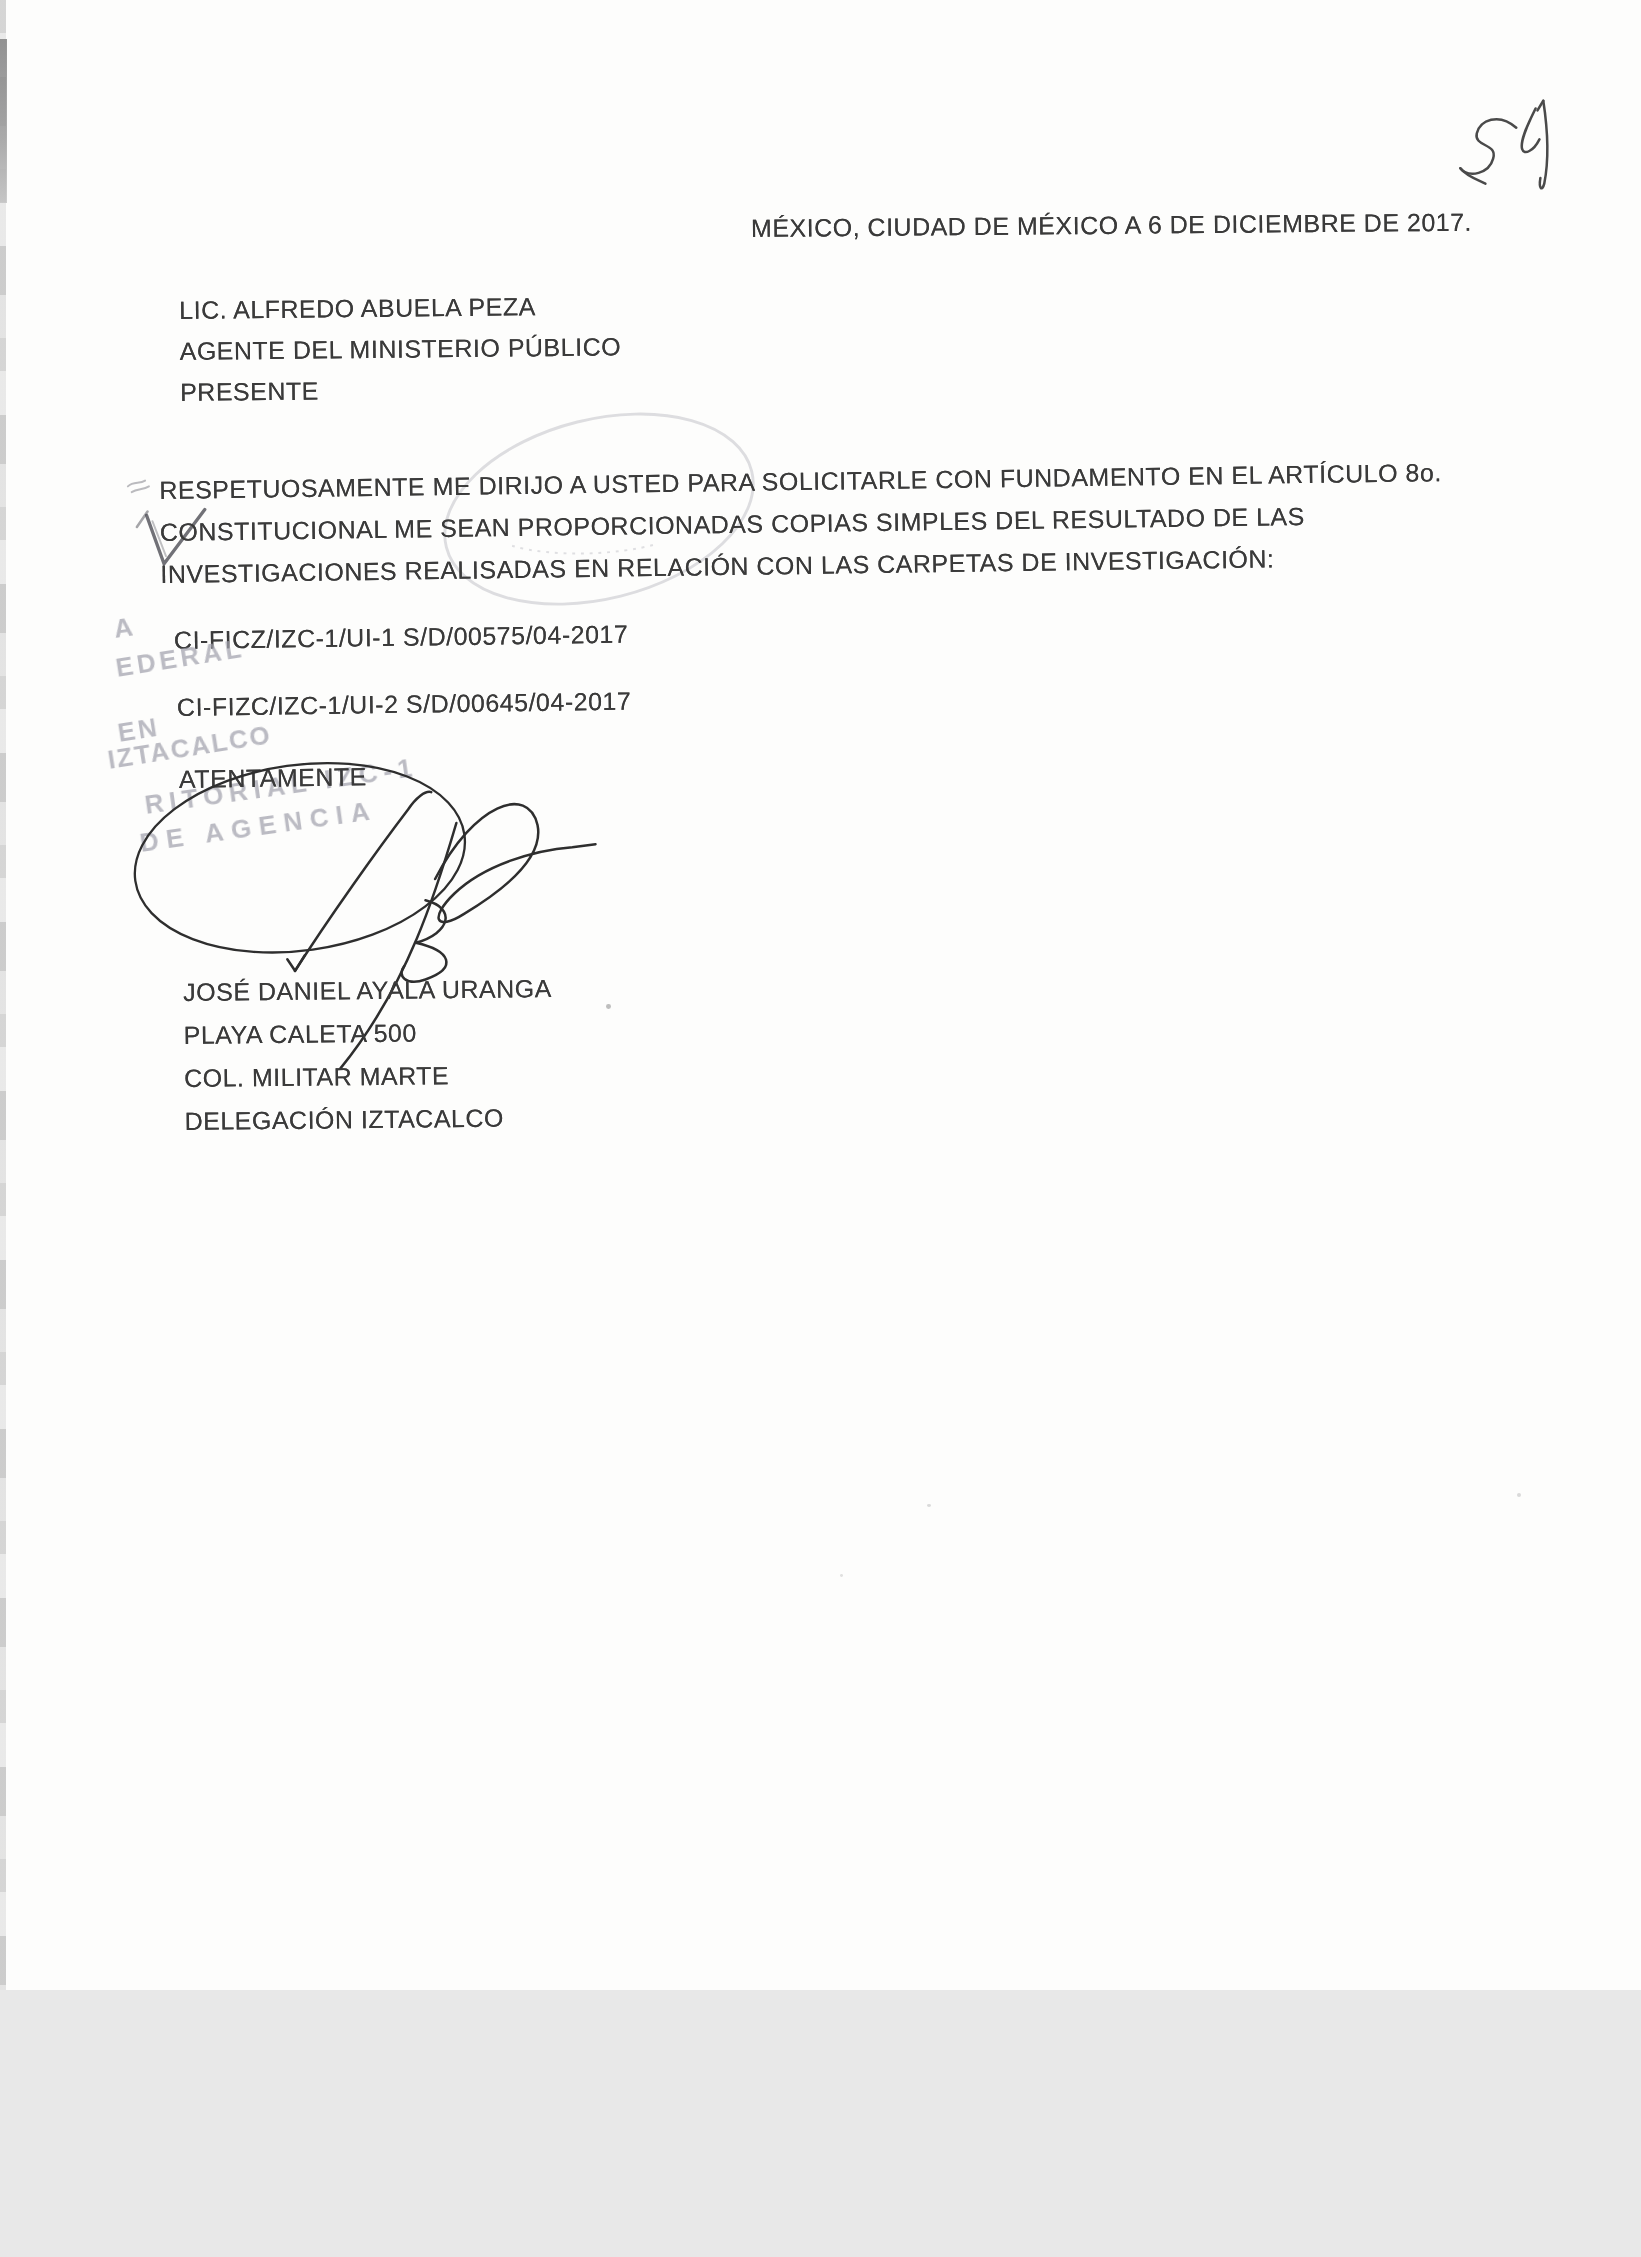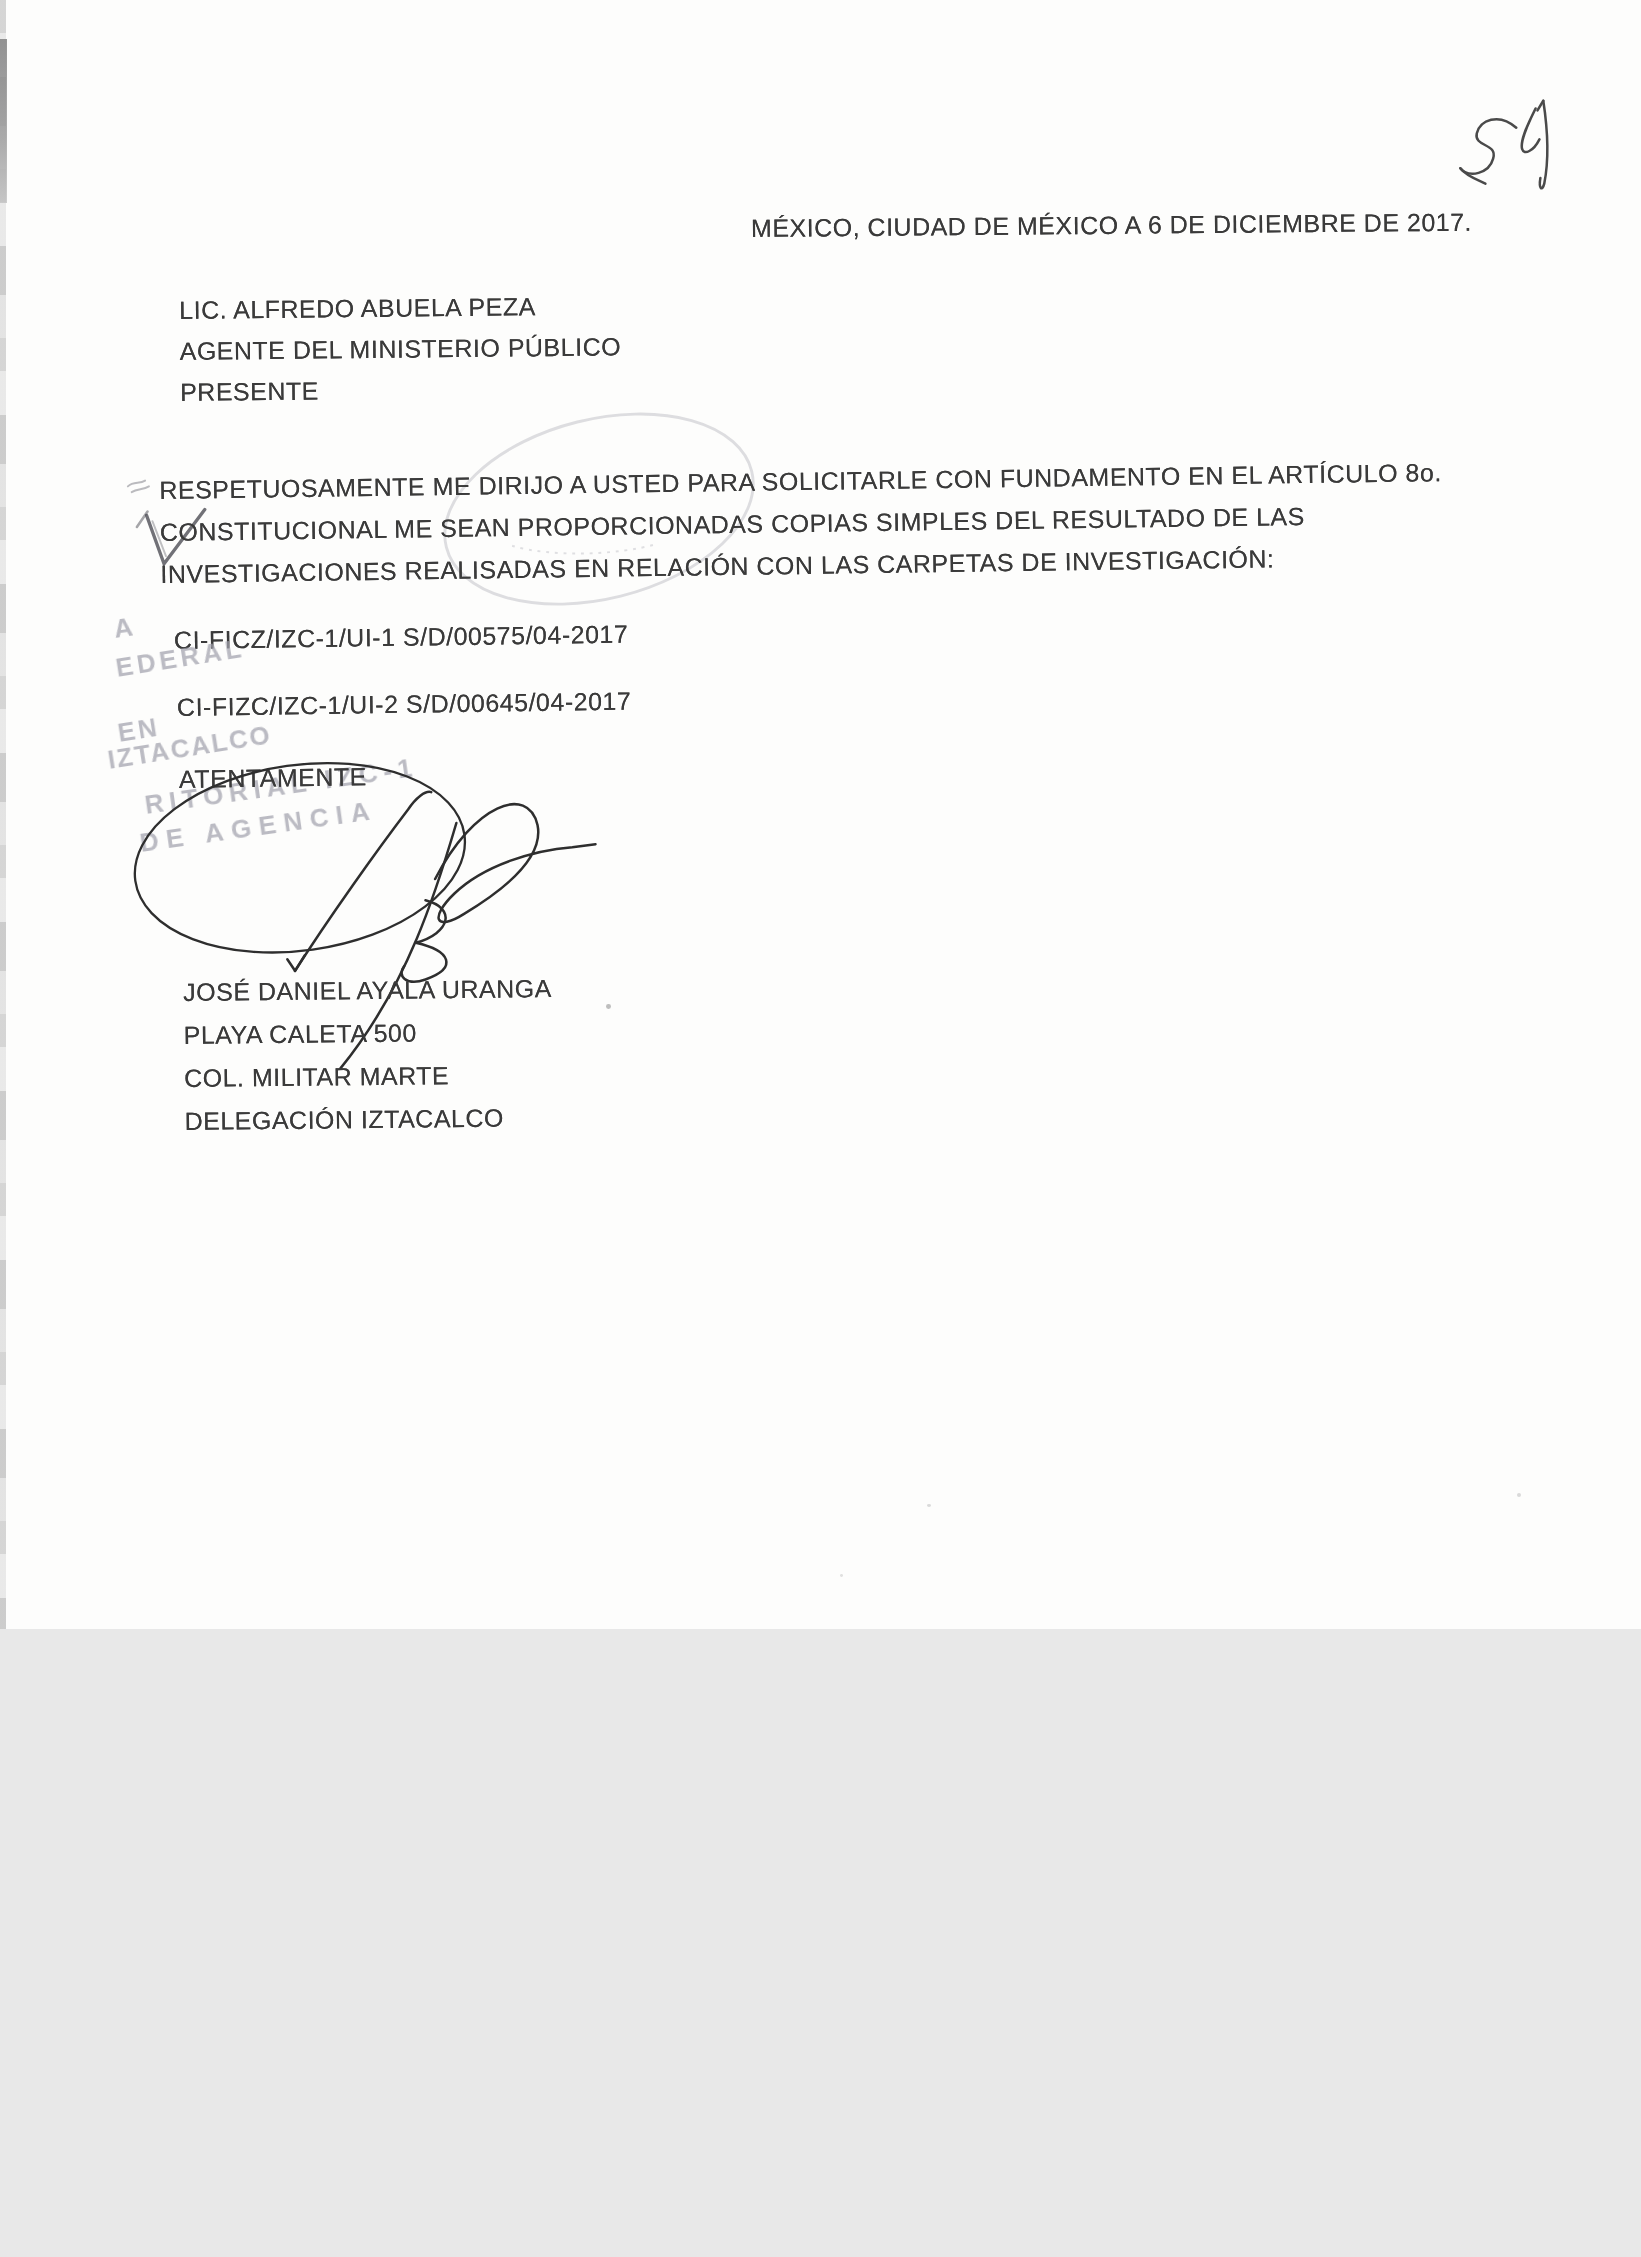--- a/index.html
+++ b/index.html
@@ -1,18 +1,18 @@
 <!DOCTYPE html>
 <html><head>
 <meta charset="utf-8">
 <style>
   html,body{margin:0;padding:0;background:#e8e8e8;}
   .page{
     position:relative;
-    width:1641px;height:1629px;
+    width:1641px;height:1990px;
     margin:0 auto;
     background:#fdfdfc;
     overflow:hidden;
     font-family:"Liberation Sans", sans-serif;
     color:#3a3a3a;
   }
   
   .typed{
     position:absolute;
     font-size:25px;

